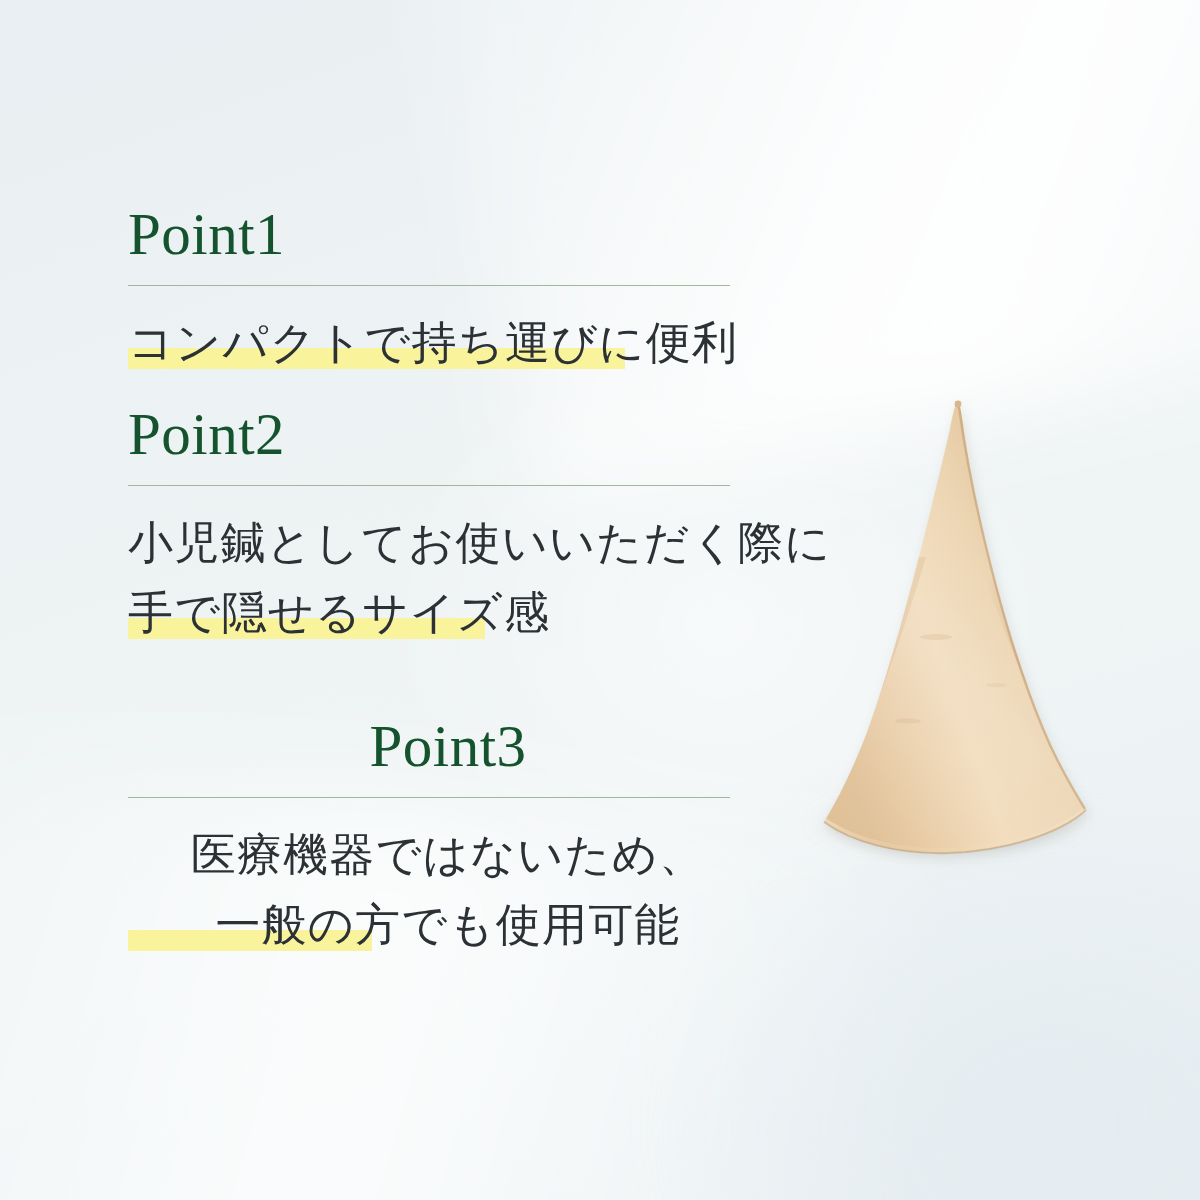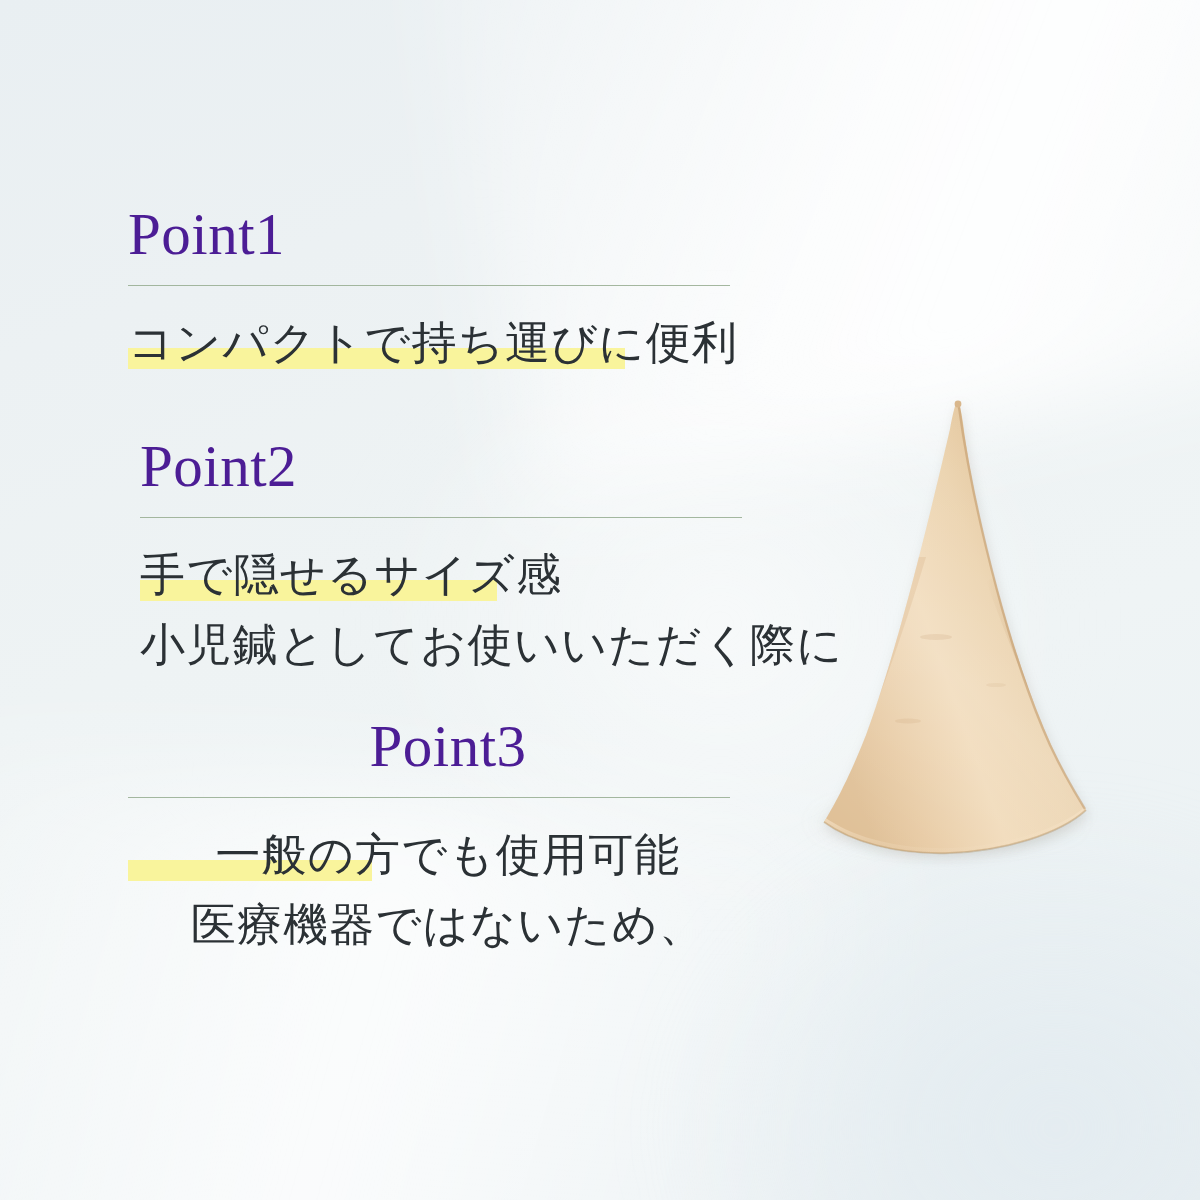--- a/index.html
+++ b/index.html
@@ -93,29 +93,29 @@
     width: 640px;
     height: 1200px;
   }
 
   .point-block {
     position: absolute;
     left: 0;
     width: 640px;
   }
   #block-1 { top: 204px; }
-  #block-2 { top: 436px; margin-left: 12px; }
+  #block-2 { top: 404px; }
   #block-3 { top: 716px; text-align: center; }
 
   .point-heading {
     font-family: "Liberation Serif", "DejaVu Serif", serif;
     font-size: 59px;
     line-height: 1.02;
     font-weight: 400;
-    color: #4c1d95;
+    color: #14532d;
     letter-spacing: 0.5px;
     margin: 0;
     padding: 0;
     white-space: nowrap;
   }
 
   .point-rule {
     width: 602px;
     height: 1px;
     margin-top: 21px;
@@ -206,39 +206,39 @@
           <span class="ink">コンパクトで持ち運びに便利</span>
         </span>
       </div>
     </section>
 
     <section class="point-block" id="block-2">
       <h2 class="point-heading">Point2</h2>
       <div class="point-rule"></div>
       <div class="point-body">
         <span class="body-line">
+          <span class="ink">小児鍼としてお使いいただく際に</span>
+        </span>
+        <span class="body-line">
           <span class="marker mk-w-full-2"></span>
           <span class="ink">手で隠せるサイズ感</span>
-        </span>
-        <span class="body-line">
-          <span class="ink">小児鍼としてお使いいただく際に</span>
         </span>
       </div>
     </section>
 
     <section class="point-block" id="block-3">
       <h2 class="point-heading">Point3</h2>
       <div class="point-rule"></div>
       <div class="point-body">
         <span class="body-line">
+          <span class="ink">医療機器ではないため、</span>
+        </span>
+        <span class="body-line">
           <span class="marker mk-w-part-3"></span>
           <span class="ink">一般の方でも使用可能</span>
-        </span>
-        <span class="body-line">
-          <span class="ink">医療機器ではないため、</span>
         </span>
       </div>
     </section>
 
   </div>
 
   <div class="product">
     <div class="cone-shadow"></div>
     <svg class="cone-svg" viewBox="0 0 310 490">
       <defs>

